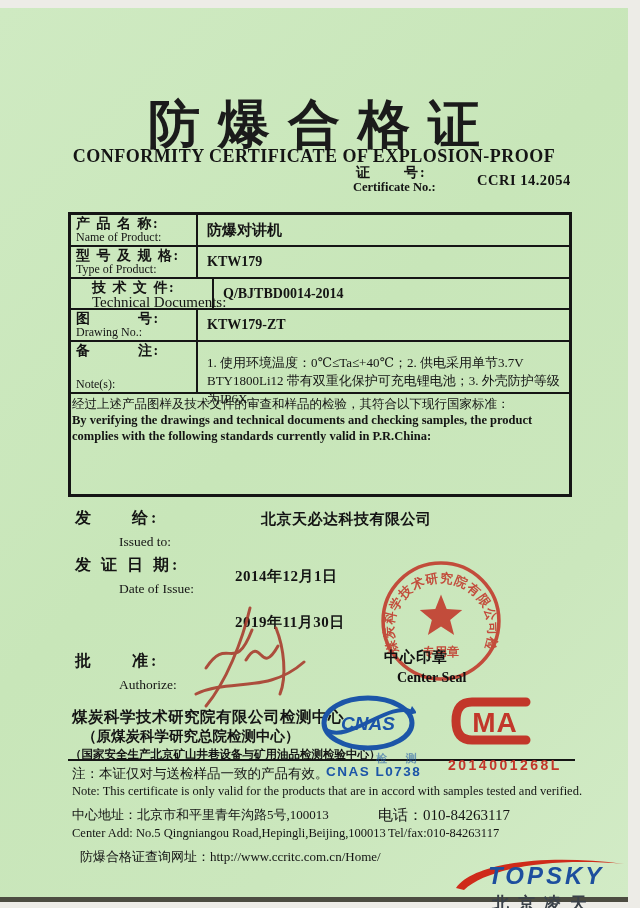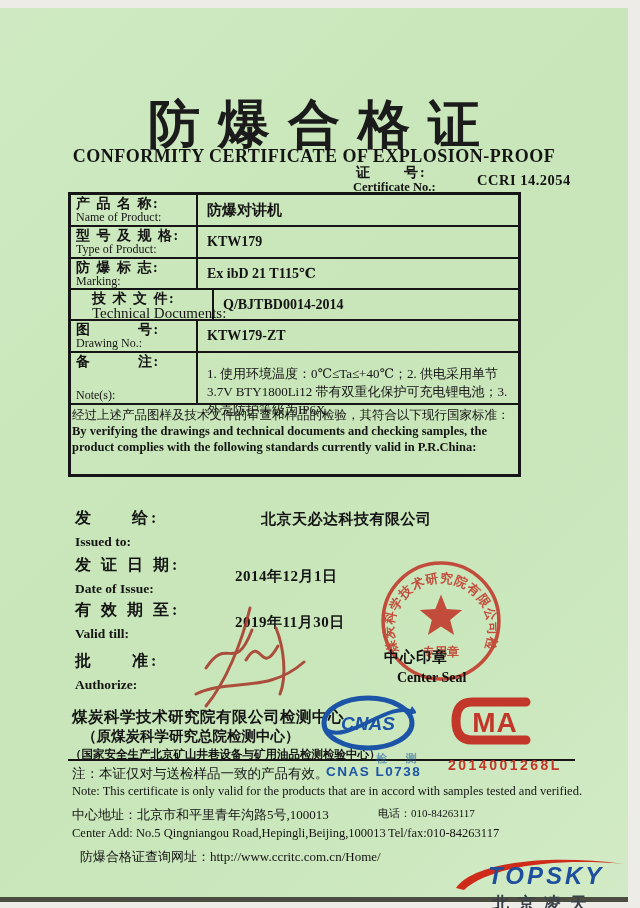--- a/index.html
+++ b/index.html
@@ -25,21 +25,21 @@
   }
   .title-en {
     left:0; width:628px; top:138px; text-align:center;
     font-size:18px; font-weight:bold; letter-spacing:0.5px;
   }
   .certno-cn { left:356px; top:156px; font-size:14px; font-weight:bold; letter-spacing:2px; }
   .certno-en { left:353px; top:172px; font-size:12.5px; font-weight:bold; }
   .certno-val{ left:477px; top:164px; font-size:14.5px; font-weight:bold; letter-spacing:0.5px; }
   
   #cert-table {
-    left:68px; top:184px; width:453px; height:285px;
+    left:68px; top:204px; width:504px; height:285px;
     border:3px solid #151515; display:flex; flex-direction:column;
   }
   .trow { display:flex; border-bottom:2px solid #151515; flex:0 0 auto; }
   .trow:last-child { border-bottom:none; }
   .cell-label {
     width:127px; flex:0 0 127px; border-right:2px solid #151515;
     padding:1px 4px 1px 5px; display:flex; flex-direction:column; justify-content:space-between;
   }
   .lbl-cn { font-size:14px; font-weight:bold; letter-spacing:1.5px; line-height:1.1; white-space:nowrap; }
   .lbl-en { font-size:12px; font-weight:normal; line-height:1.05; white-space:nowrap; }
@@ -47,31 +47,31 @@
     flex:1 1 auto; display:flex; align-items:center; padding:1px 6px 1px 9px;
     font-size:14px; font-weight:bold;
   }
   .cell-value.note { align-items:flex-start; font-weight:normal; font-size:13px; line-height:1.38; padding-top:12px; }
   .full-cell { padding:2px 1px;font-family:Liberation Serif, serif; }
   .stmt-cn { font-size:12.5px; line-height:1.3; }
   .stmt-en { font-size:12.5px; font-weight:bold; line-height:1.28; }
   .standards { font-size:14px; font-weight:bold; letter-spacing:0.3px; padding-top:2px; }
   
   .fieldlab .cn { font-size:16px; font-weight:bold; letter-spacing:3px; white-space:nowrap; }
-  .fieldlab .en { font-size:13.5px; font-weight:bold; margin-top:5px; white-space:nowrap; }
+  .fieldlab .en { font-size:13.5px; font-weight:normal; margin-top:5px; white-space:nowrap;margin-left:44px; }
   .fieldval { font-size:15px; font-weight:600; letter-spacing:0.5px; }
   
   .org1 { left:72px; top:699px; font-size:15.5px; font-weight:bold; letter-spacing:0.5px; }
   .org2 { left:82px; top:719px; font-size:14.5px; font-weight:bold; }
   .org3 { left:70px; top:739px; font-size:11.5px; font-weight:bold; }
   .hrule { left:68px; top:751px; width:507px; height:2px; background:#151515; }
   .note-cn  { left:72px; top:757px; font-size:13.5px; }
   .note-en  { left:72px; top:776px; font-size:12.5px; }
   .addr-cn  { left:72px; top:798px; font-size:13px; }
-  .tel-cn   { left:378px; top:798px; font-size:11px; }
+  .tel-cn   { left:378px; top:798px; font-size:15px; }
   .addr-en  { left:72px; top:818px; font-size:12.5px; }
   .tel-en   { left:388px; top:818px; font-size:12.5px; }
   .url-line { left:80px; top:840px; font-size:13px; }
   
   .seal-overlay-cn { left:384px; top:640px; font-size:15px; font-weight:bold; color:#111; z-index:5; letter-spacing:1px;}
   .seal-overlay-en { left:397px; top:662px; font-size:14px; font-weight:bold; color:#111; z-index:5; }
   .cnas-sub1 { left:376px; top:743px; font-size:11px; font-weight:bold; color:rgba(28,85,168,0.55); letter-spacing:8px; }
   .cnas-sub2 { left:326px; top:756px; font-size:13.5px; font-weight:bold; color:#1c55a8; letter-spacing:1.5px; font-family:"Liberation Sans","DejaVu Sans",sans-serif; }
   .cma-number { left:448px; top:749px; font-size:14px; font-weight:bold; color:#c2372a; letter-spacing:2.5px; font-family:"Liberation Sans","DejaVu Sans",sans-serif; }
   .topsky-cn { left:492px; top:884px; font-size:17px; font-weight:bold; color:#3a4149; letter-spacing:9px; white-space:nowrap; }
@@ -95,27 +95,20 @@
       </div>
       <div class="cell-value" style="font-size:15px;">防爆对讲机</div>
     </div>
     <div class="trow" style="height:32px;">
       <div class="cell-label">
         <span class="lbl-cn">型 号 及 规 格:</span>
         <span class="lbl-en">Type of Product:</span>
       </div>
       <div class="cell-value">KTW179</div>
     </div>
-    <div class="trow" style="height:31px;">
-      <div class="cell-label">
-        <span class="lbl-cn">防 爆 标 志:</span>
-        <span class="lbl-en">Marking:</span>
-      </div>
-      <div class="cell-value">Ex ibD 21 T115℃</div>
-    </div>
     <div class="trow" style="height:31px;padding-left:16px;">
       <div class="cell-label">
         <span class="lbl-cn">技 术 文 件:</span>
         <span class="lbl-en" style="font-size:15px;">Technical Documents:</span>
       </div>
       <div class="cell-value">Q/BJTBD0014-2014</div>
     </div>
     <div class="trow" style="height:32px;">
       <div class="cell-label">
         <span class="lbl-cn">图　　　号:</span>
@@ -141,24 +134,20 @@
     <div class="en">Issued to:</div>
   </div>
   <div class="abs fieldval" style="left:235px; top:502px;margin-left:26px;">北京天必达科技有限公司</div>
 
   <div class="abs fieldlab" style="left:75px; top:547px;">
     <div class="cn">发 证 日 期:</div>
     <div class="en">Date of Issue:</div>
   </div>
   <div class="abs fieldval" style="left:235px; top:559px;">2014年12月1日</div>
 
-  <div class="abs fieldlab" style="left:75px; top:592px;">
-    <div class="cn">有 效 期 至:</div>
-    <div class="en">Valid till:</div>
-  </div>
   <div class="abs fieldval" style="left:235px; top:605px;">2019年11月30日</div>
 
   <div class="abs fieldlab" style="left:75px; top:643px;">
     <div class="cn">批　　准:</div>
     <div class="en">Authorize:</div>
   </div>
 
   <svg class="abs" style="left:188px; top:596px; z-index:4;" width="128" height="110" viewBox="0 0 128 110">
     <g stroke="#a8392b" stroke-width="3" fill="none" stroke-linecap="round" opacity="0.88">
       <path d="M 62,4 C 54,38 38,78 18,102"></path>

